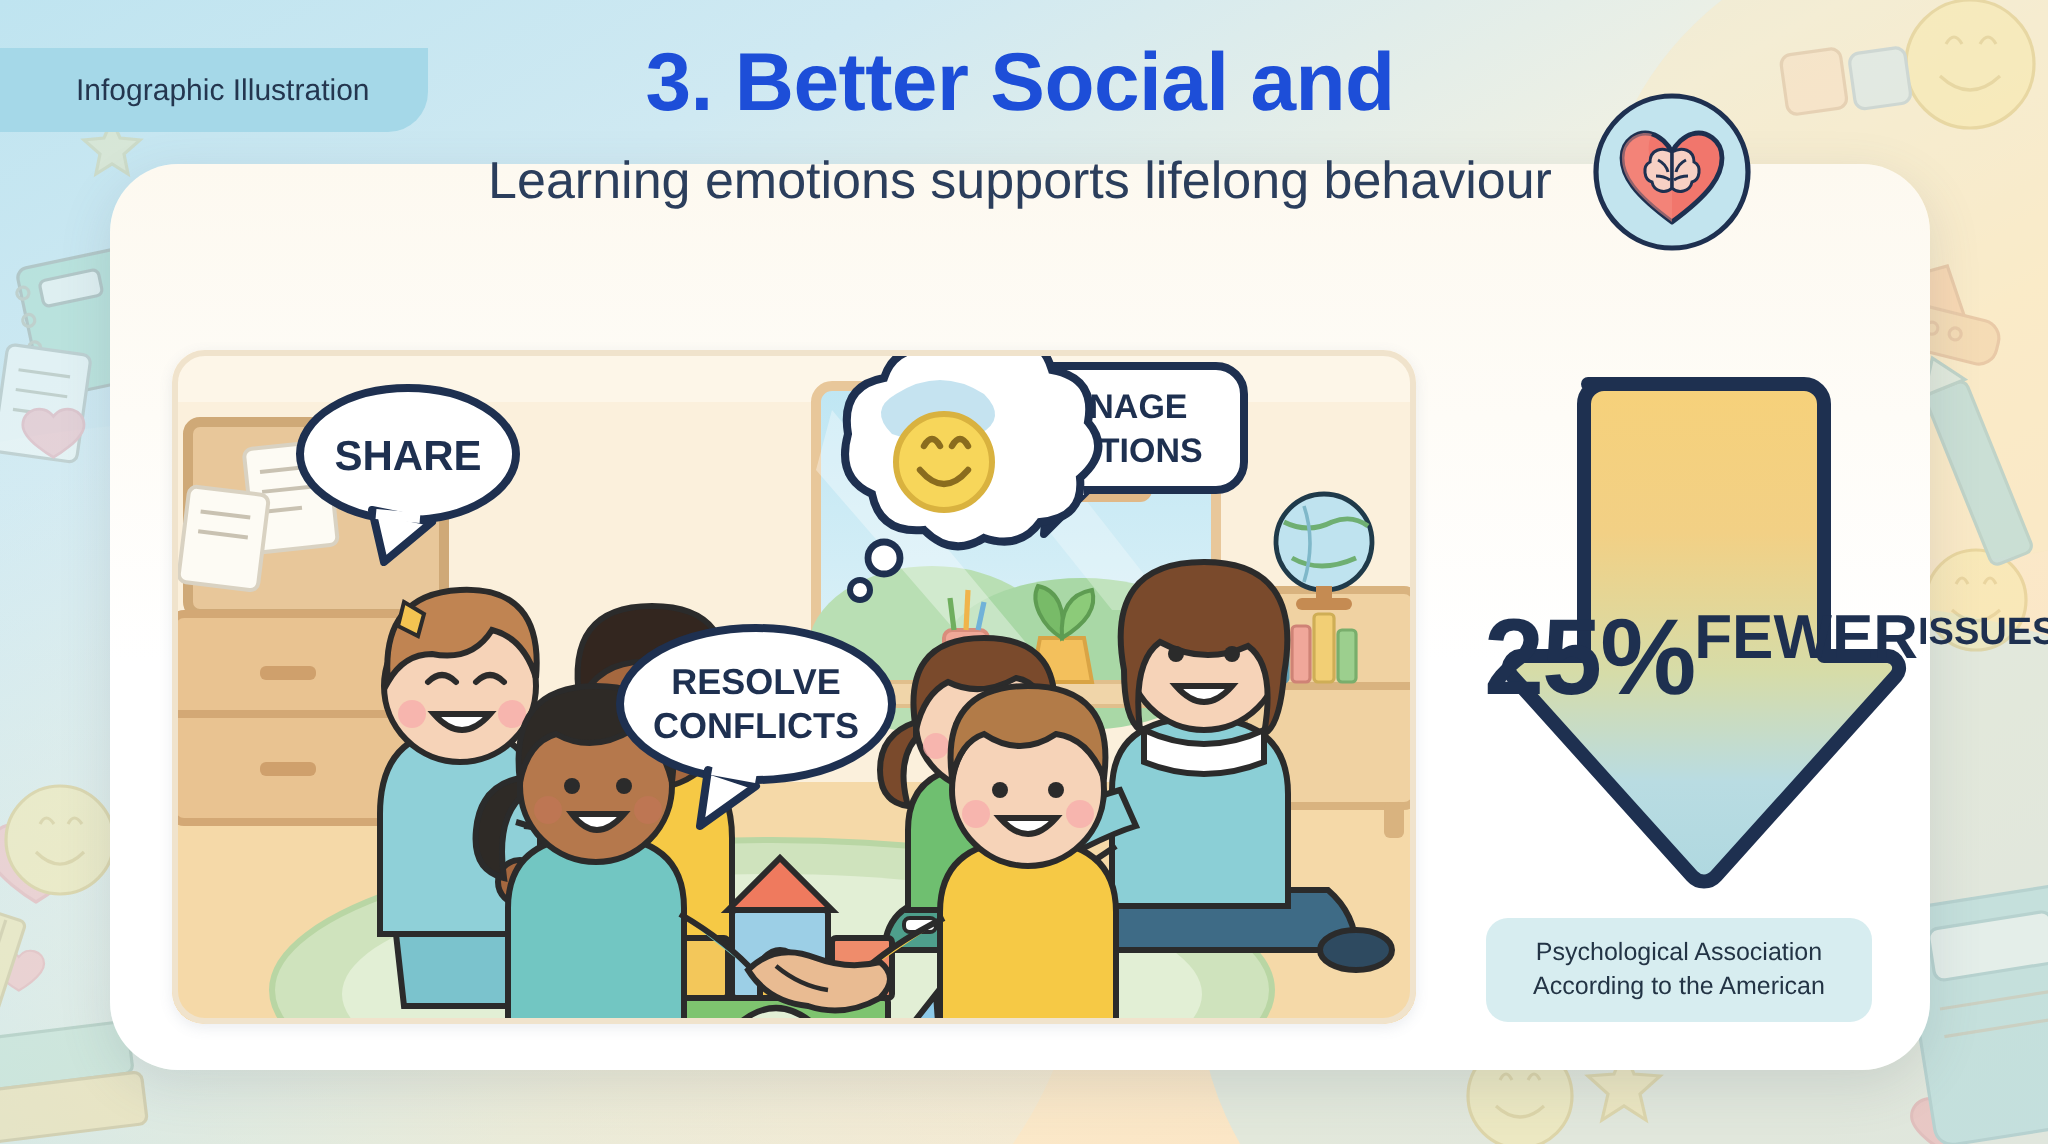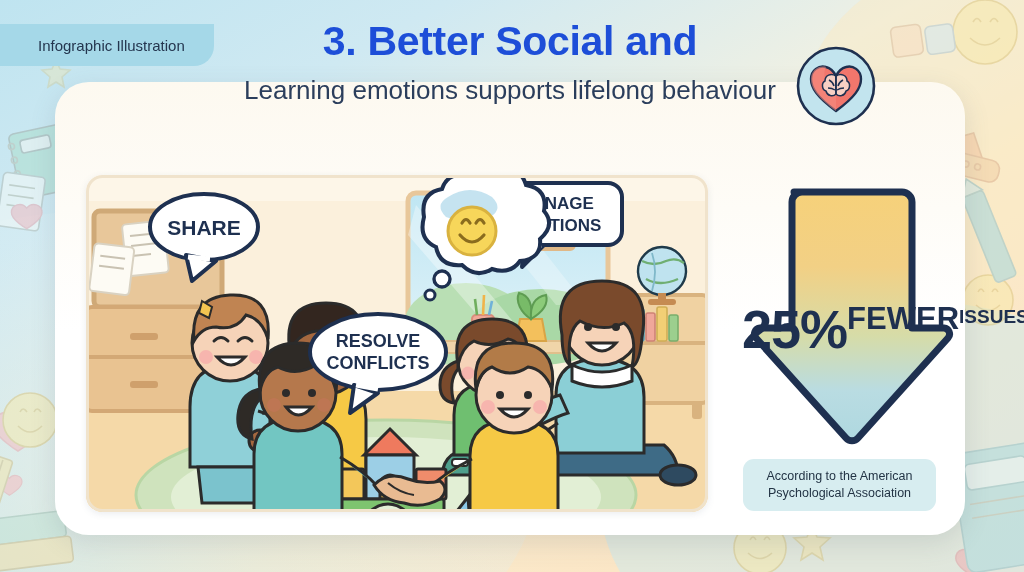--- a/index.html
+++ b/index.html
@@ -500,15 +500,15 @@
   <path d="M52 6 h108 a10 10 0 0 1 10 10 v126 h32 a6 6 0 0 1 4 10 l-90 100 a8 8 0 0 1 -12 0 l-90-100 a6 6 0 0 1 4-10 h32 v-126 a10 10 0 0 1 10-10z" fill="url(#arrowGrad)" stroke="#1E3050" stroke-width="7" stroke-linejoin="round"></path>
 </svg>
 <div class="stat-text">
   <div class="stat-pct">25%</div>
   <div class="stat-fewer">FEWER</div>
   <div class="stat-l2">ISSUES</div>
   <div class="stat-l3">BY AGE 7</div>
 </div>
 
 <div class="source">
+  <span>Psychological Association</span>
   <span>According to the American</span>
-  <span>Psychological Association</span>
 </div>
 
 </body></html>

